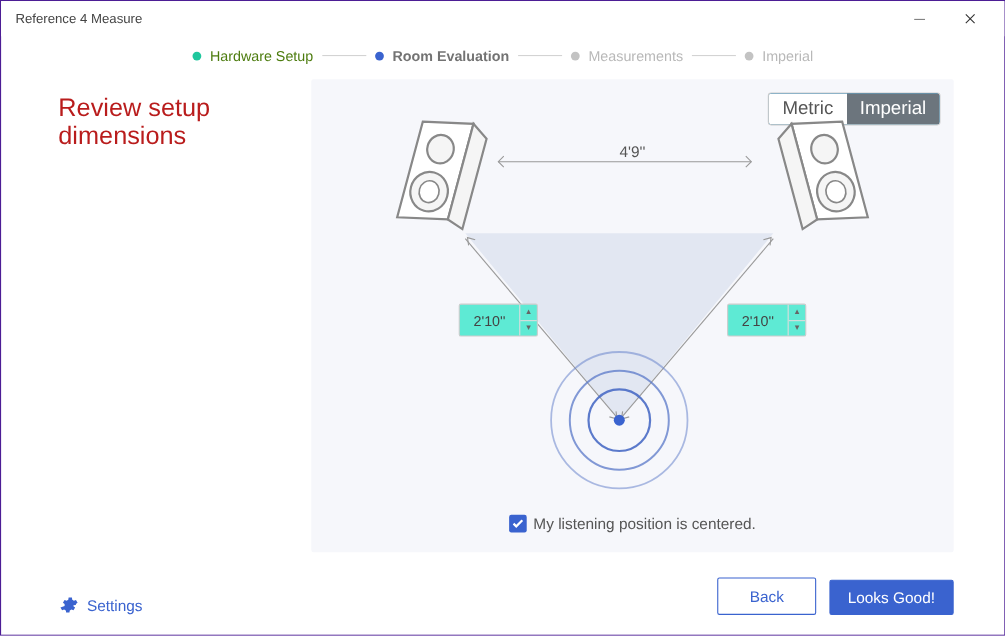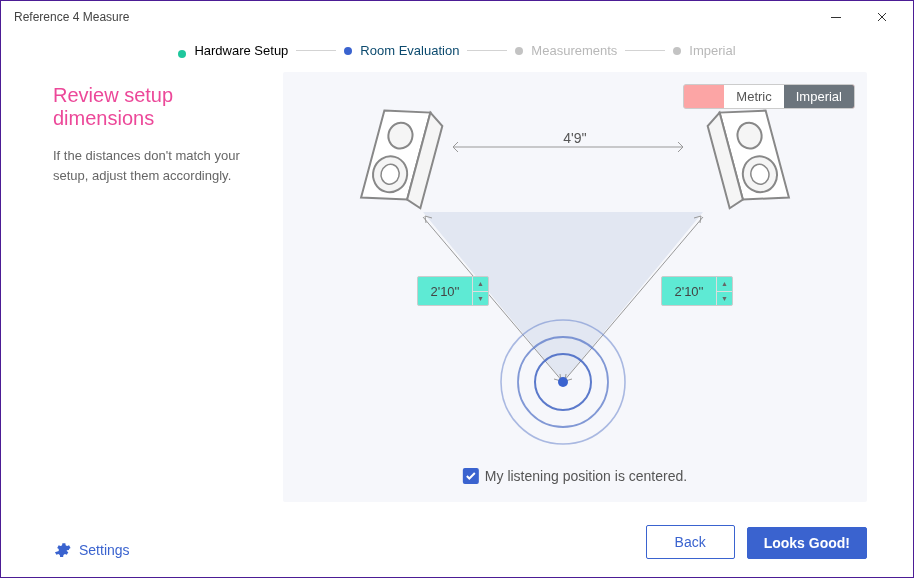--- a/index.html
+++ b/index.html
@@ -51,23 +51,23 @@
       padding: 10px 0 14px 0;
       font-size: 13px;
     }
     .step {
       display: flex;
       align-items: center;
       gap: 8px;
       color: #b8b8b8;
       font-weight: 500;
     }
-    .step.done { color: #000000; align-items: flex-end; }
+    .step.done { color: #4d7c0f; }
     .step.done .dot { background: #1fc79d; }
-    .step.current { color: #0c4a6e; font-weight: 400;}
+    .step.current { color: #737373; font-weight: 700;}
     .step.current .dot { background: #3a63cf; }
     .dot {
       width: 8px;
       height: 8px;
       border-radius: 50%;
       background: #c3c3c3;
       display: inline-block;
     }
     .step-sep {
       width: 40px;
@@ -78,23 +78,23 @@
       flex: 1;
       display: flex;
       padding: 0 46px 0 52px;
       gap: 20px;
     }
     .left-col {
       width: 210px;
       padding-top: 12px;
     }
     .left-col h1 {
-      font-size: 20px;
+      font-size: 23px;
       font-weight: 300;
-      color: #ec4899;
+      color: #b91c1c;
       line-height: 1.15;
       margin-bottom: 16px;
     }
     .left-col p {
       font-size: 13px;
       color: #666;
       line-height: 1.5;
     }
     .panel {
       flex: 1;
@@ -104,23 +104,22 @@
       height: 430px;
     }
     .unit-toggle {
       position: absolute;
       top: 12px;
       right: 12px;
       display: flex;
       border: 1px solid #ccc;
       border-radius: 3px;
       overflow: hidden;
-      font-size: 13px;
-      background: #fca5a5;
-      padding-left: 40px;
+      font-size: 17px;
+      background: #0369a1;
     }
     .unit-toggle .seg {
       padding: 4px 12px;
       cursor: pointer;
       color: #555;
       background: #fff;
     }
     .unit-toggle .seg.active {
       background: #6c757d;
       color: #fff;
@@ -231,21 +230,20 @@
     .btn.secondary {
       background: #fff;
       border: 1px solid #3a63cf;
       color: #3a63cf;
     }
     .btn.primary {
       background: #3a63cf;
       border: 1px solid #3a63cf;
       color: #fff;
       padding: 0 16px;
-      font-weight: bold;
     }
   </style>
 </head>
 <body>
 
 <div class="window">
 
   <div class="titlebar">
     <div class="titlebar-title">Reference 4 Measure</div>
     <div class="titlebar-btn">
@@ -278,21 +276,20 @@
     <div class="step-sep"></div>
     <div class="step">
         <span class="dot"></span>
         <span>Imperial</span>
       </div>
   </div>
 
   <div class="content">
     <div class="left-col">
       <h1>Review setup dimensions</h1>
-      <p>If the distances don't match your setup, adjust them accordingly.</p>
     </div>
 
     <div class="panel">
 
       <div class="unit-toggle">
         <div class="seg">Metric</div>
         <div class="seg active">Imperial</div>
       </div>
 
       <div class="diagram">

